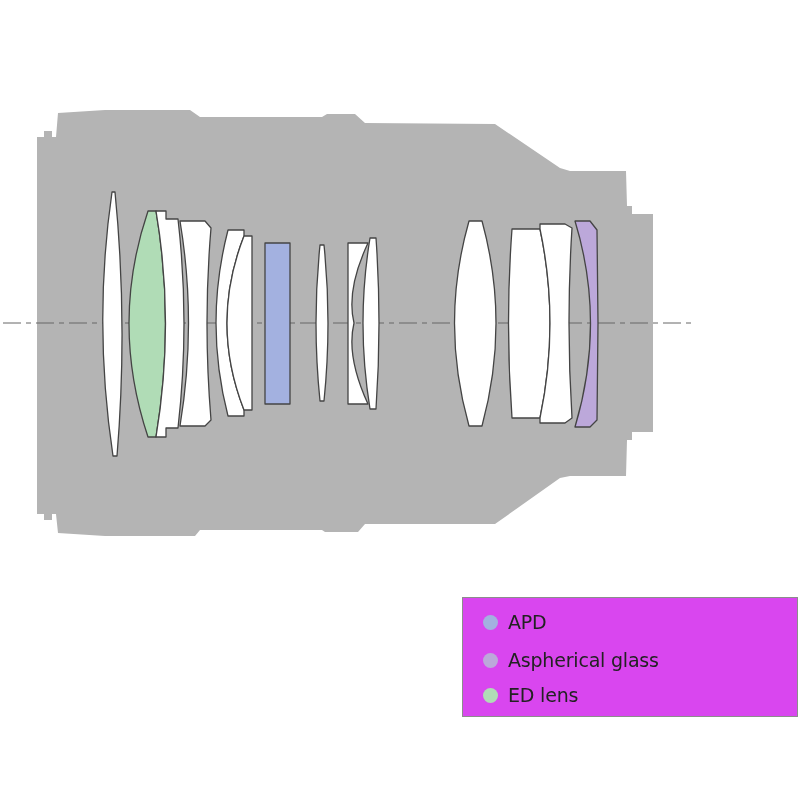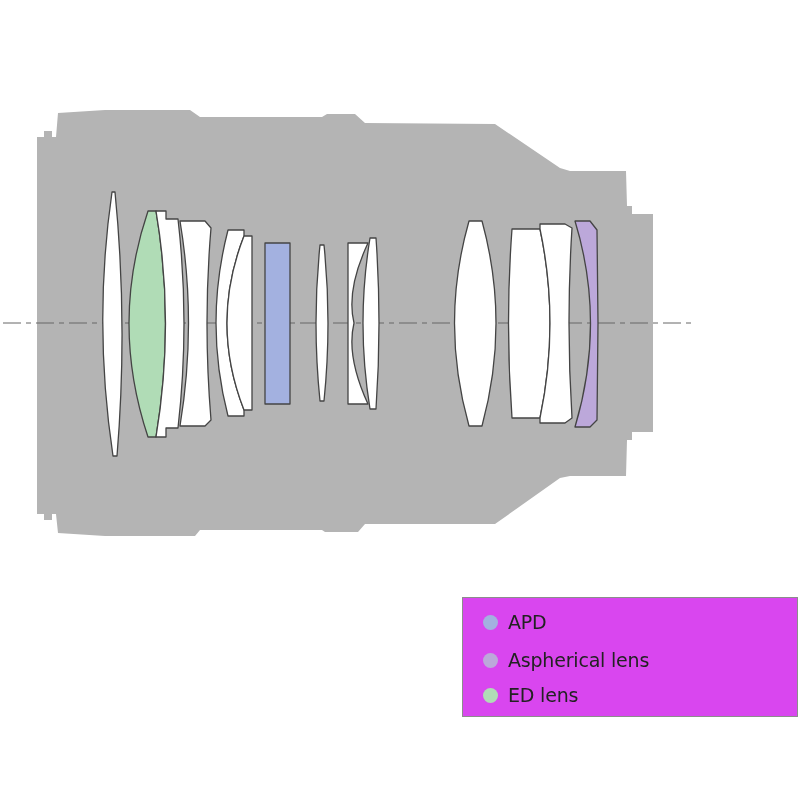--- a/index.html
+++ b/index.html
@@ -54,19 +54,19 @@
   </g>
 </svg>
 
 <div class="legend">
   <div class="legend-item" style="top:12px;">
     <span class="legend-dot" style="background:#a3b1e0;"></span>
     <span class="legend-label">APD</span>
   </div>
   <div class="legend-item" style="top:50px;">
     <span class="legend-dot" style="background:#bca8da;"></span>
-    <span class="legend-label">Aspherical lens</span>
+    <span class="legend-label">Aspherical glass</span>
   </div>
   <div class="legend-item" style="top:85px;">
     <span class="legend-dot" style="background:#b0dcb6;"></span>
     <span class="legend-label">ED lens</span>
   </div>
 </div>
 
 </body></html>

